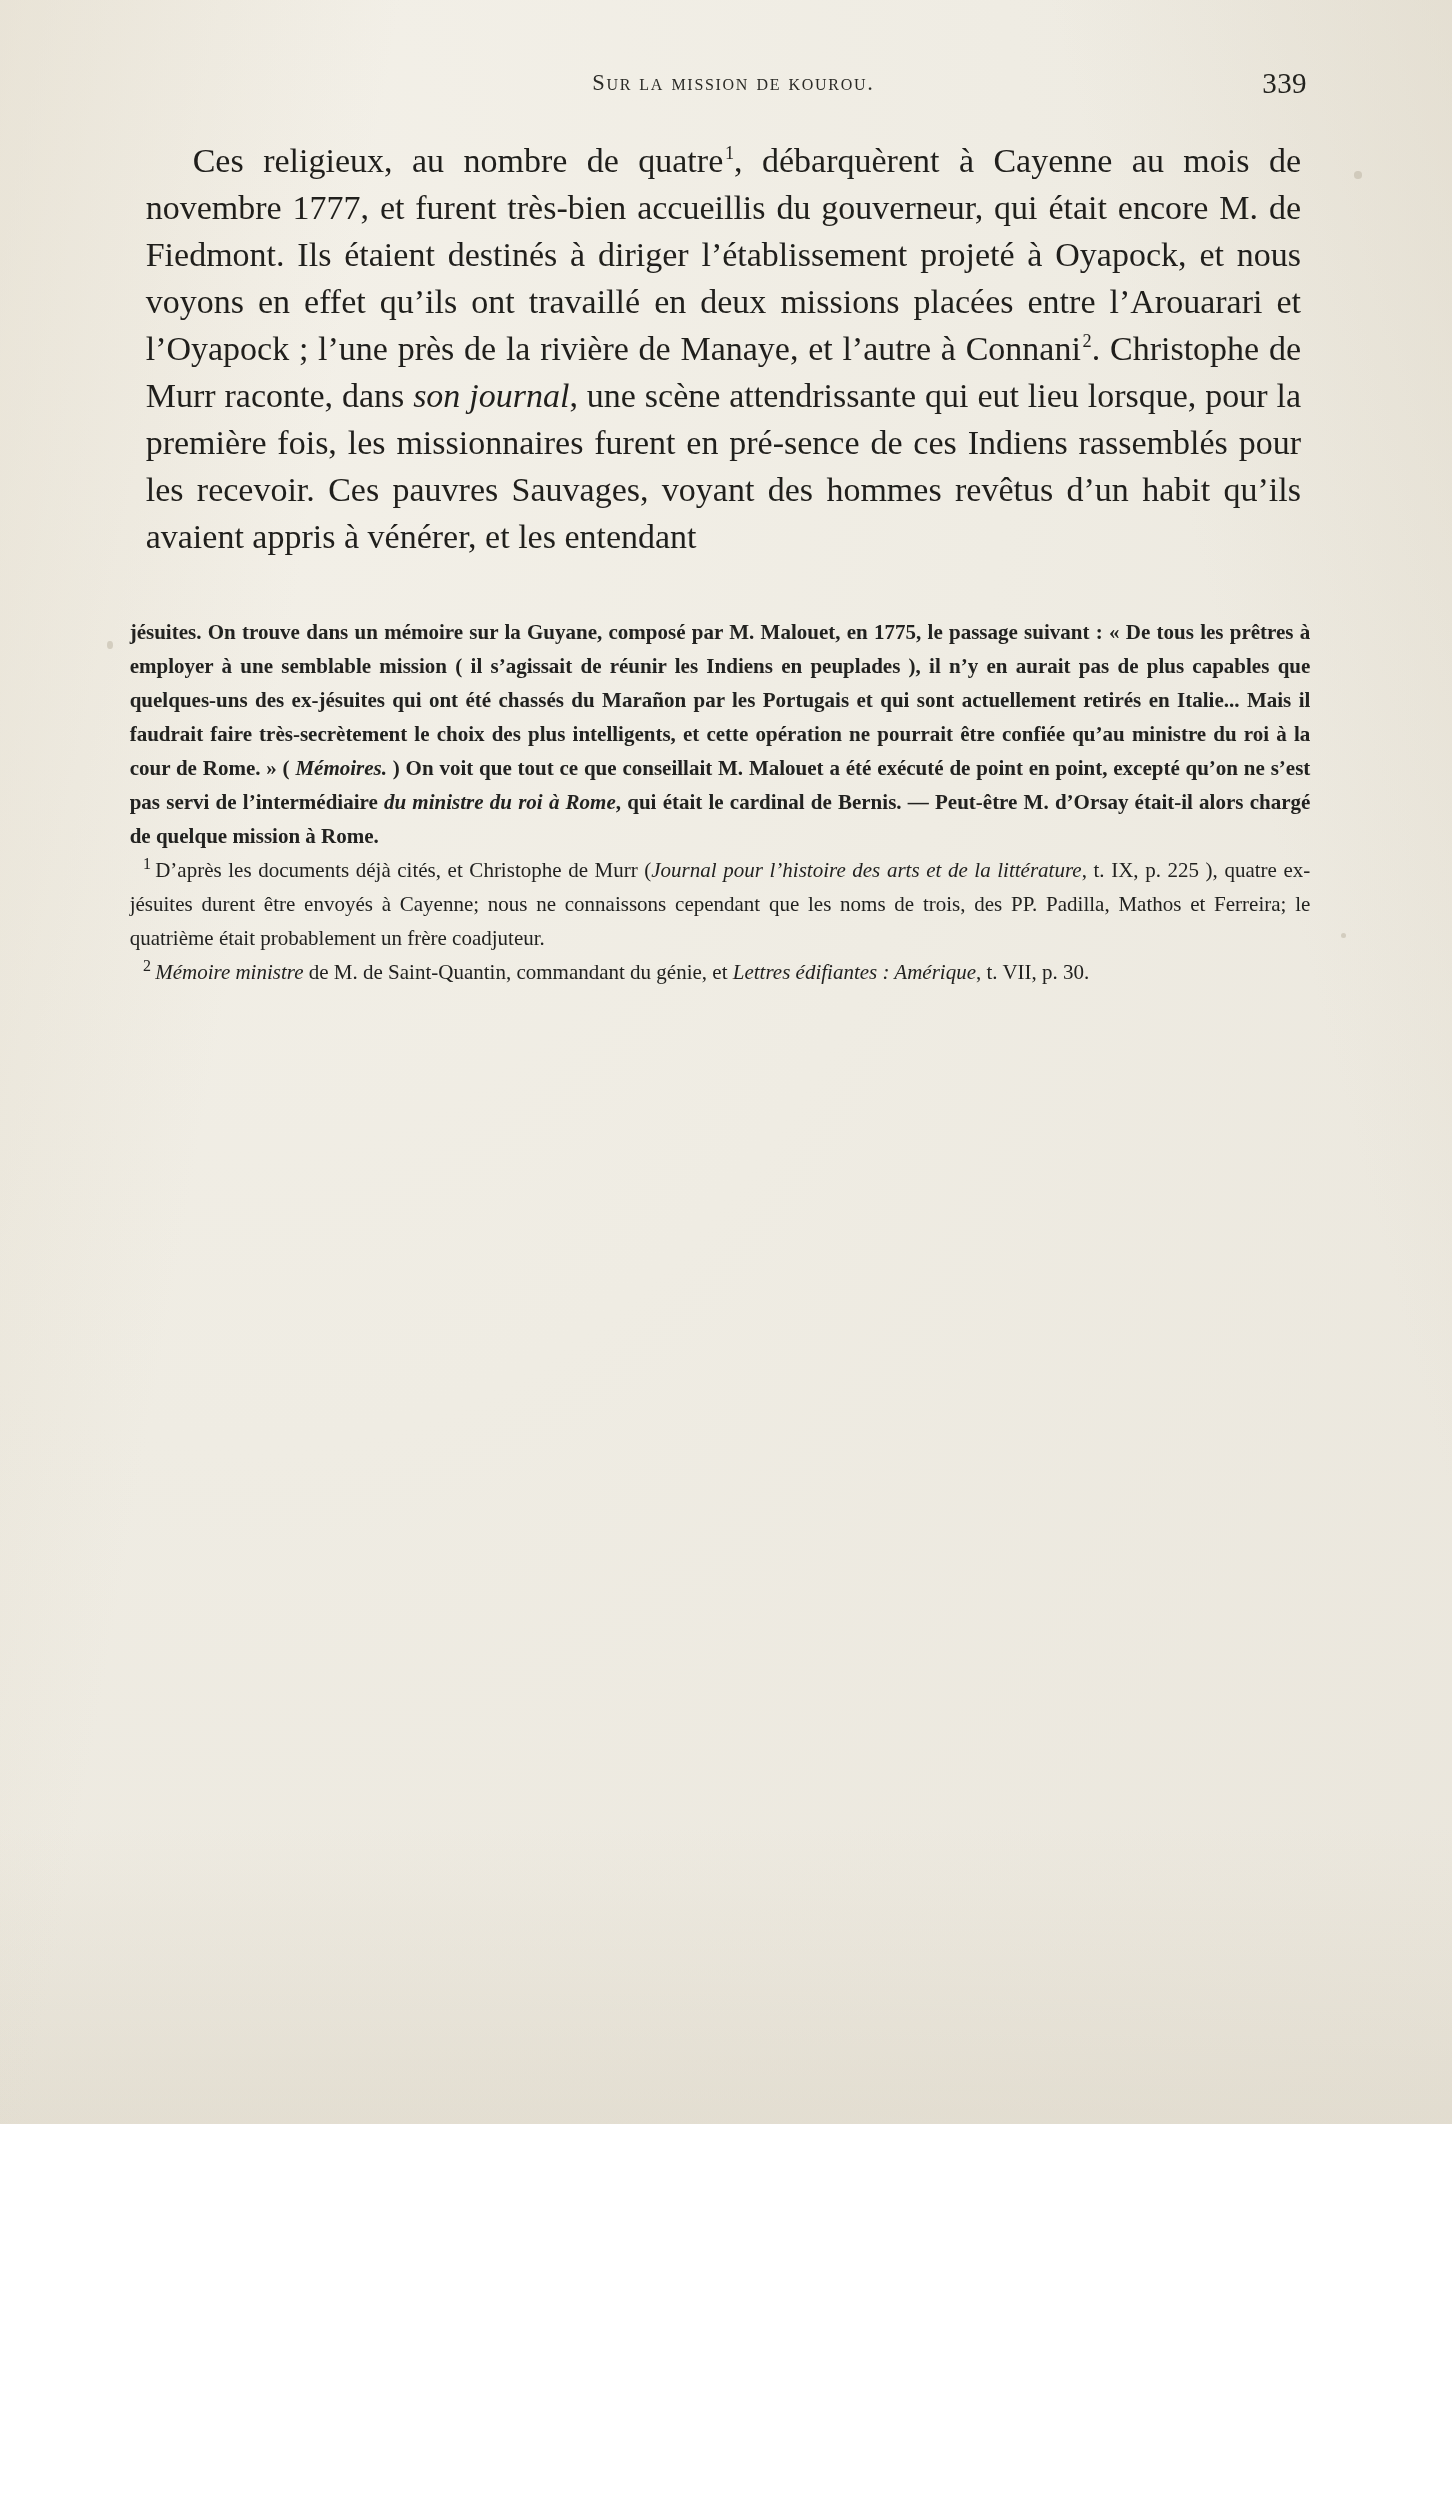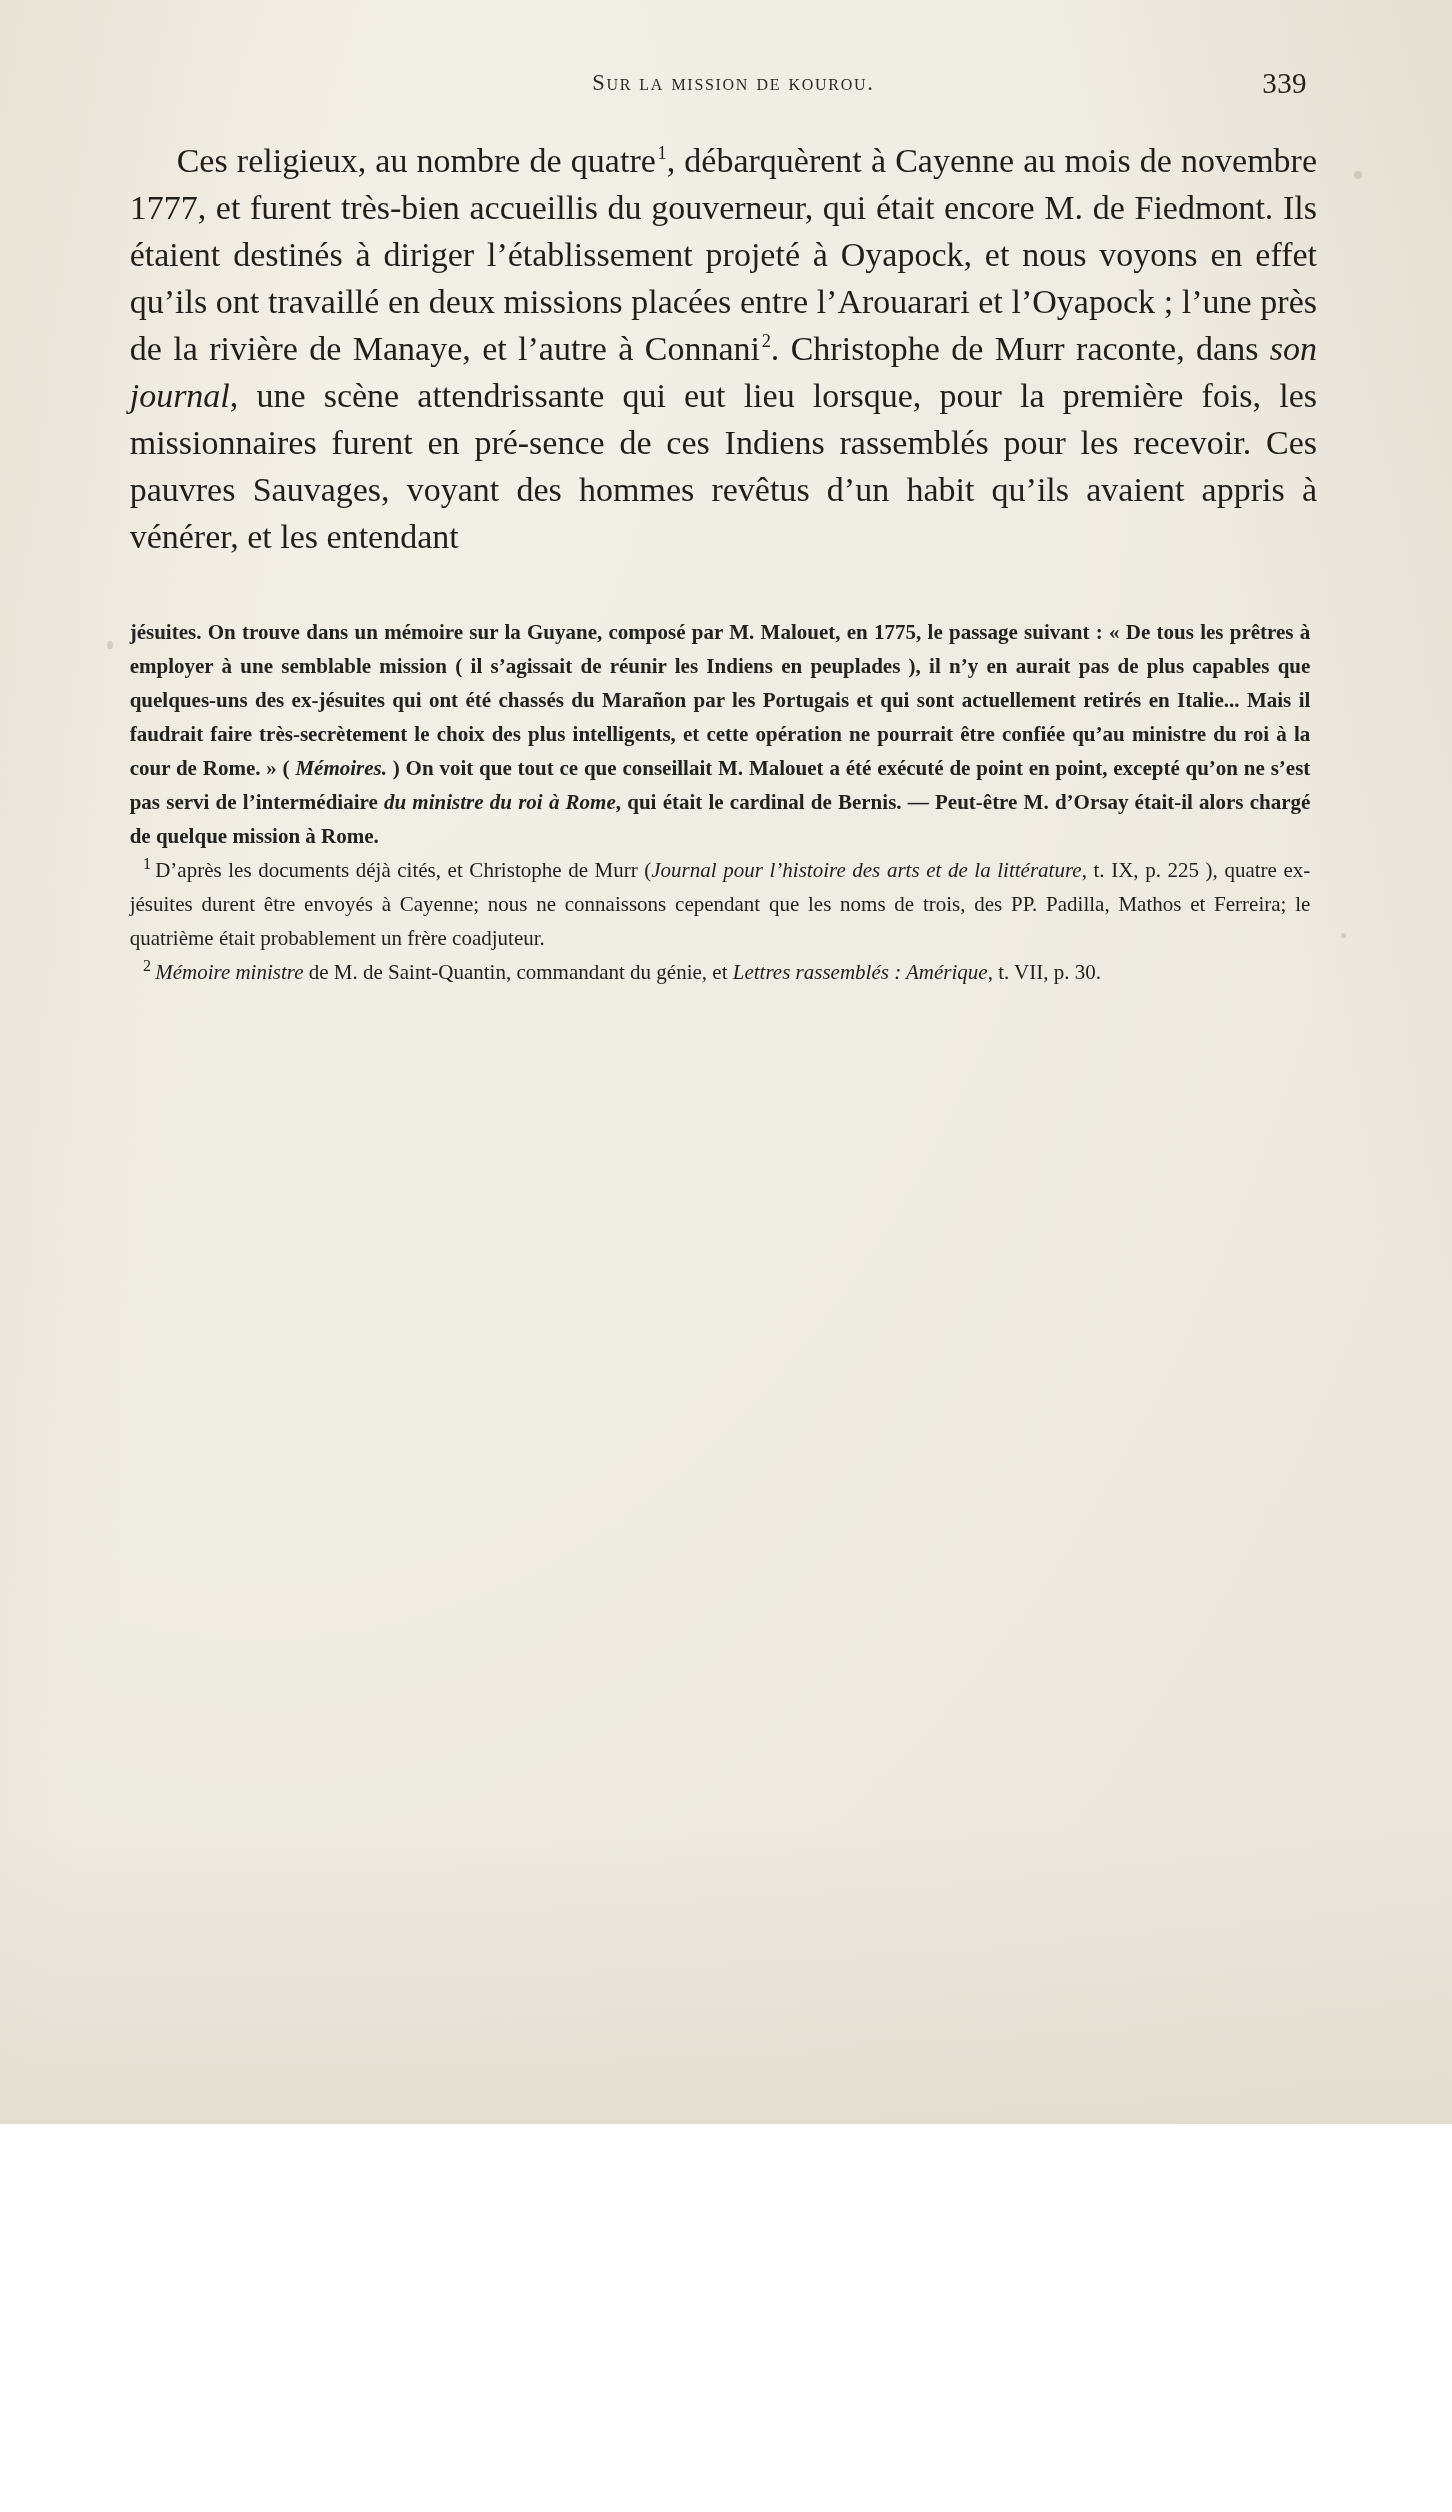--- a/index.html
+++ b/index.html
@@ -70,21 +70,21 @@
   
   .body-text {
     font-size: 34px;
     line-height: 47px;
     text-align: justify;
     text-justify: inter-word;
     color: #201f1c;
     padding: 0 5px 0 6.7px;
     margin-top: 8.3px;
   }
-  .body-text p { margin: 0; }
+  .body-text p { margin: 16px; }
   .body-text .indent { display: inline-block; width: 47px; }
   .body-text i { font-style: italic; }
   sup.note {
     font-size: 18.3px;
     vertical-align: super;
     line-height: 0;
     padding-left: 1.7px;
   }
   
   .footnotes {
@@ -130,19 +130,19 @@
     <div class="body-text">
       <p><span class="indent"></span>Ces religieux, au nombre de quatre<sup class="note">1</sup>, débarquèrent à Cayenne au mois de novembre 1777, et furent très-bien accueillis du gouverneur, qui était encore M. de Fiedmont. Ils étaient destinés à diriger l’établissement projeté à Oyapock, et nous voyons en effet qu’ils ont travaillé en deux missions placées entre l’Arouarari et l’Oyapock ; l’une près de la rivière de Manaye, et l’autre à Connani<sup class="note">2</sup>. Christophe de Murr raconte, dans <i>son journal</i>, une scène attendrissante qui eut lieu lorsque, pour la première fois, les missionnaires furent en pré-sence de ces Indiens rassemblés pour les recevoir. Ces pauvres Sauvages, voyant des hommes revêtus d’un habit qu’ils avaient appris à vénérer, et les entendant</p>
     </div>
 
     <div class="footnotes">
       <p class="fn-continued">jésuites. On trouve dans un mémoire sur la Guyane, composé par M. Malouet, en 1775, le passage suivant : « De tous les prêtres à employer à une semblable mission ( il s’agissait de réunir les Indiens en peuplades ), il n’y en aurait pas de plus capables que quelques-uns des ex-jésuites qui ont été chassés du Marañon par les Portugais et qui sont actuellement retirés en Italie... Mais il faudrait faire très-secrètement le choix des plus intelligents, et cette opération ne pourrait être confiée qu’au ministre du roi à la cour de Rome. » ( <i>Mémoires.</i> ) On voit que tout ce que conseillait M. Malouet a été exécuté de point en point, excepté qu’on ne s’est pas servi de l’intermédiaire <i>du ministre du roi à Rome</i>, qui était le cardinal de Bernis. — Peut-être M. d’Orsay était-il alors chargé de quelque mission à Rome.</p>
       <p class="fn-item">
         <span class="fn-indent"></span><sup class="fn-marker">1</sup><span>D’après les documents déjà cités, et Christophe de Murr (<i>Journal pour l’histoire des arts et de la littérature</i>, t. IX, p. 225 ), quatre ex-jésuites durent être envoyés à Cayenne; nous ne connaissons cependant que les noms de trois, des PP. Padilla, Mathos et Ferreira; le quatrième était probablement un frère coadjuteur.</span>
       </p>
       <p class="fn-item">
-        <span class="fn-indent"></span><sup class="fn-marker">2</sup><span><i>Mémoire ministre</i> de M. de Saint-Quantin, commandant du génie, et <i>Lettres rassemblés : Amérique</i>, t. VII, p. 30.</span>
+        <span class="fn-indent"></span><sup class="fn-marker">2</sup><span><i>Mémoire ministre</i> de M. de Saint-Quantin, commandant du génie, et <i>Lettres édifiantes : Amérique</i>, t. VII, p. 30.</span>
       </p>
     </div>
 
   </div>
 </div>
 
 
 </body></html>

